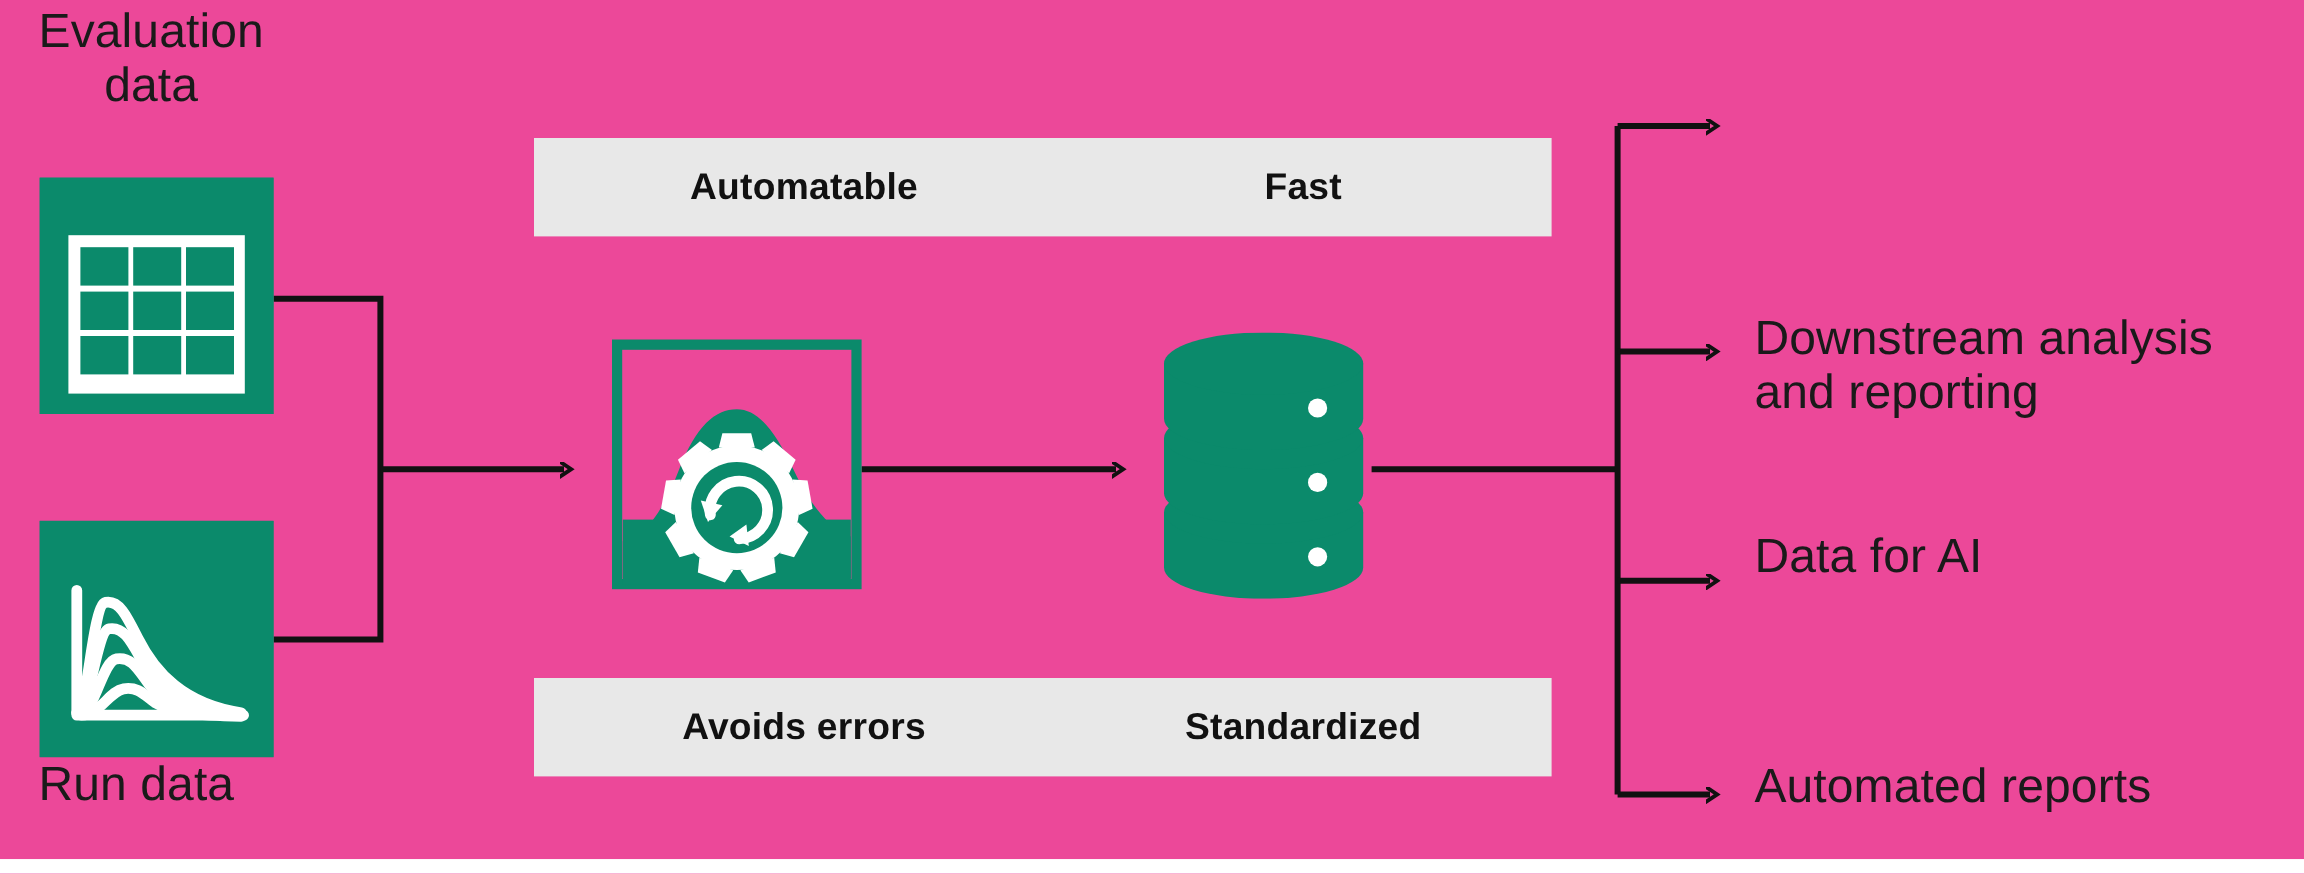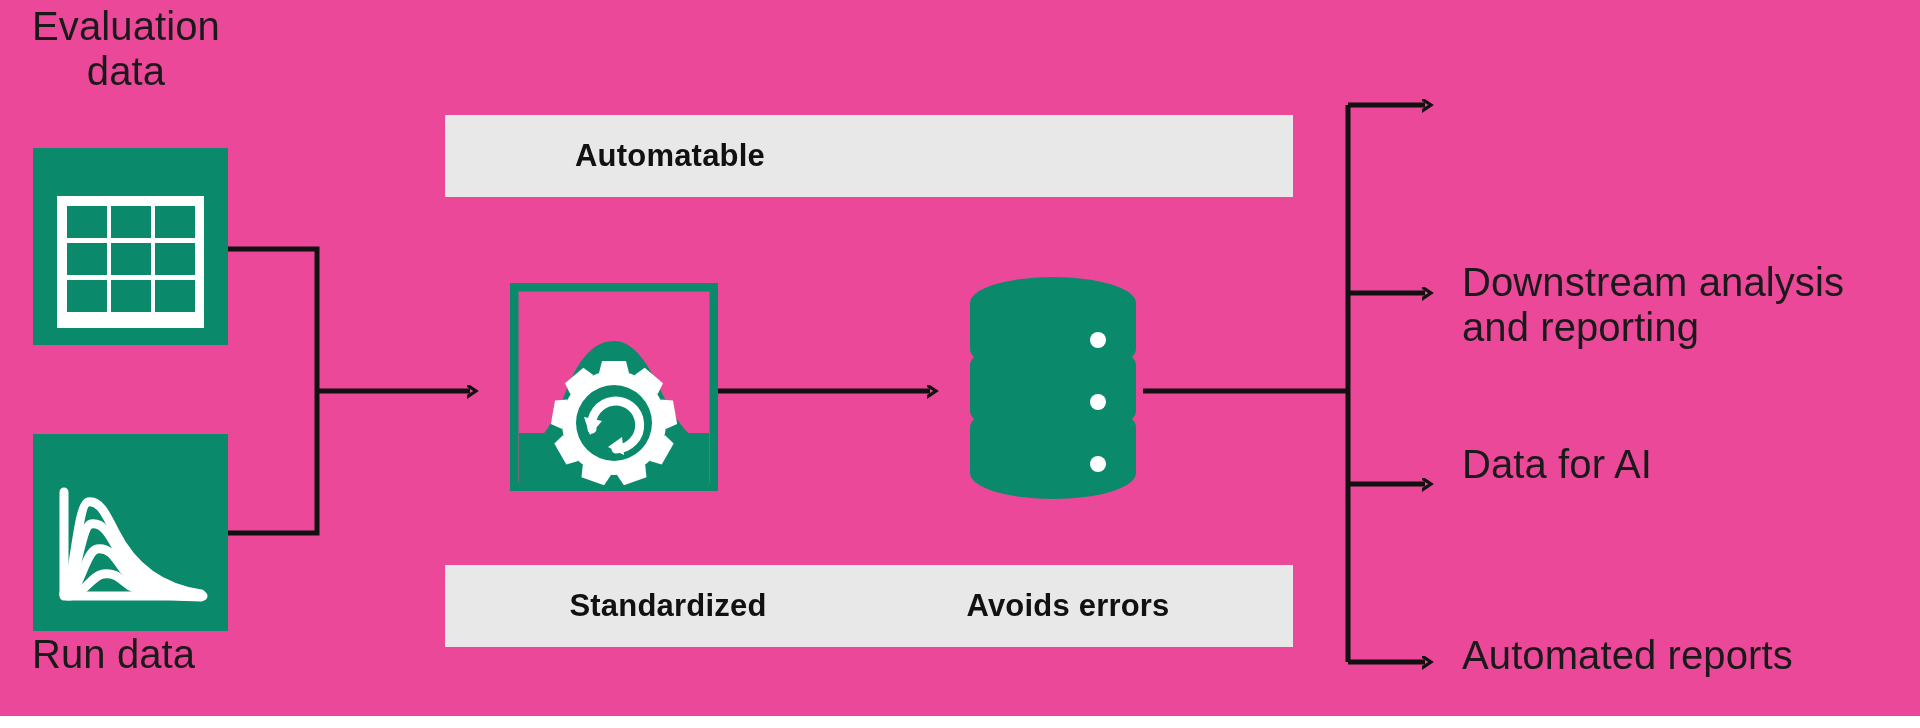--- a/index.html
+++ b/index.html
@@ -206,25 +206,26 @@
       <g fill="#ffffff">
         <circle cx="136" cy="63" r="8"></circle>
         <circle cx="136" cy="125" r="8"></circle>
         <circle cx="136" cy="187" r="8"></circle>
       </g>
     </svg>
   </div>
 
   <div class="feature-bar" id="bar-top">
     <div class="feature-cell c1">Automatable</div>
+    <div class="feature-cell c2">Fast</div>
   </div>
 
   <div class="feature-bar" id="bar-bottom">
+    <div class="feature-cell c1">Avoids errors</div>
     <div class="feature-cell c2">Standardized</div>
-    <div class="feature-cell c1">Avoids errors</div>
   </div>
 
   <div class="outcome" id="out-1">Downstream analysis
 and reporting</div>
   <div class="outcome" id="out-2">Data for AI</div>
   <div class="outcome" id="out-3">Automated reports</div>
 
 </div>
 
 </body></html>

